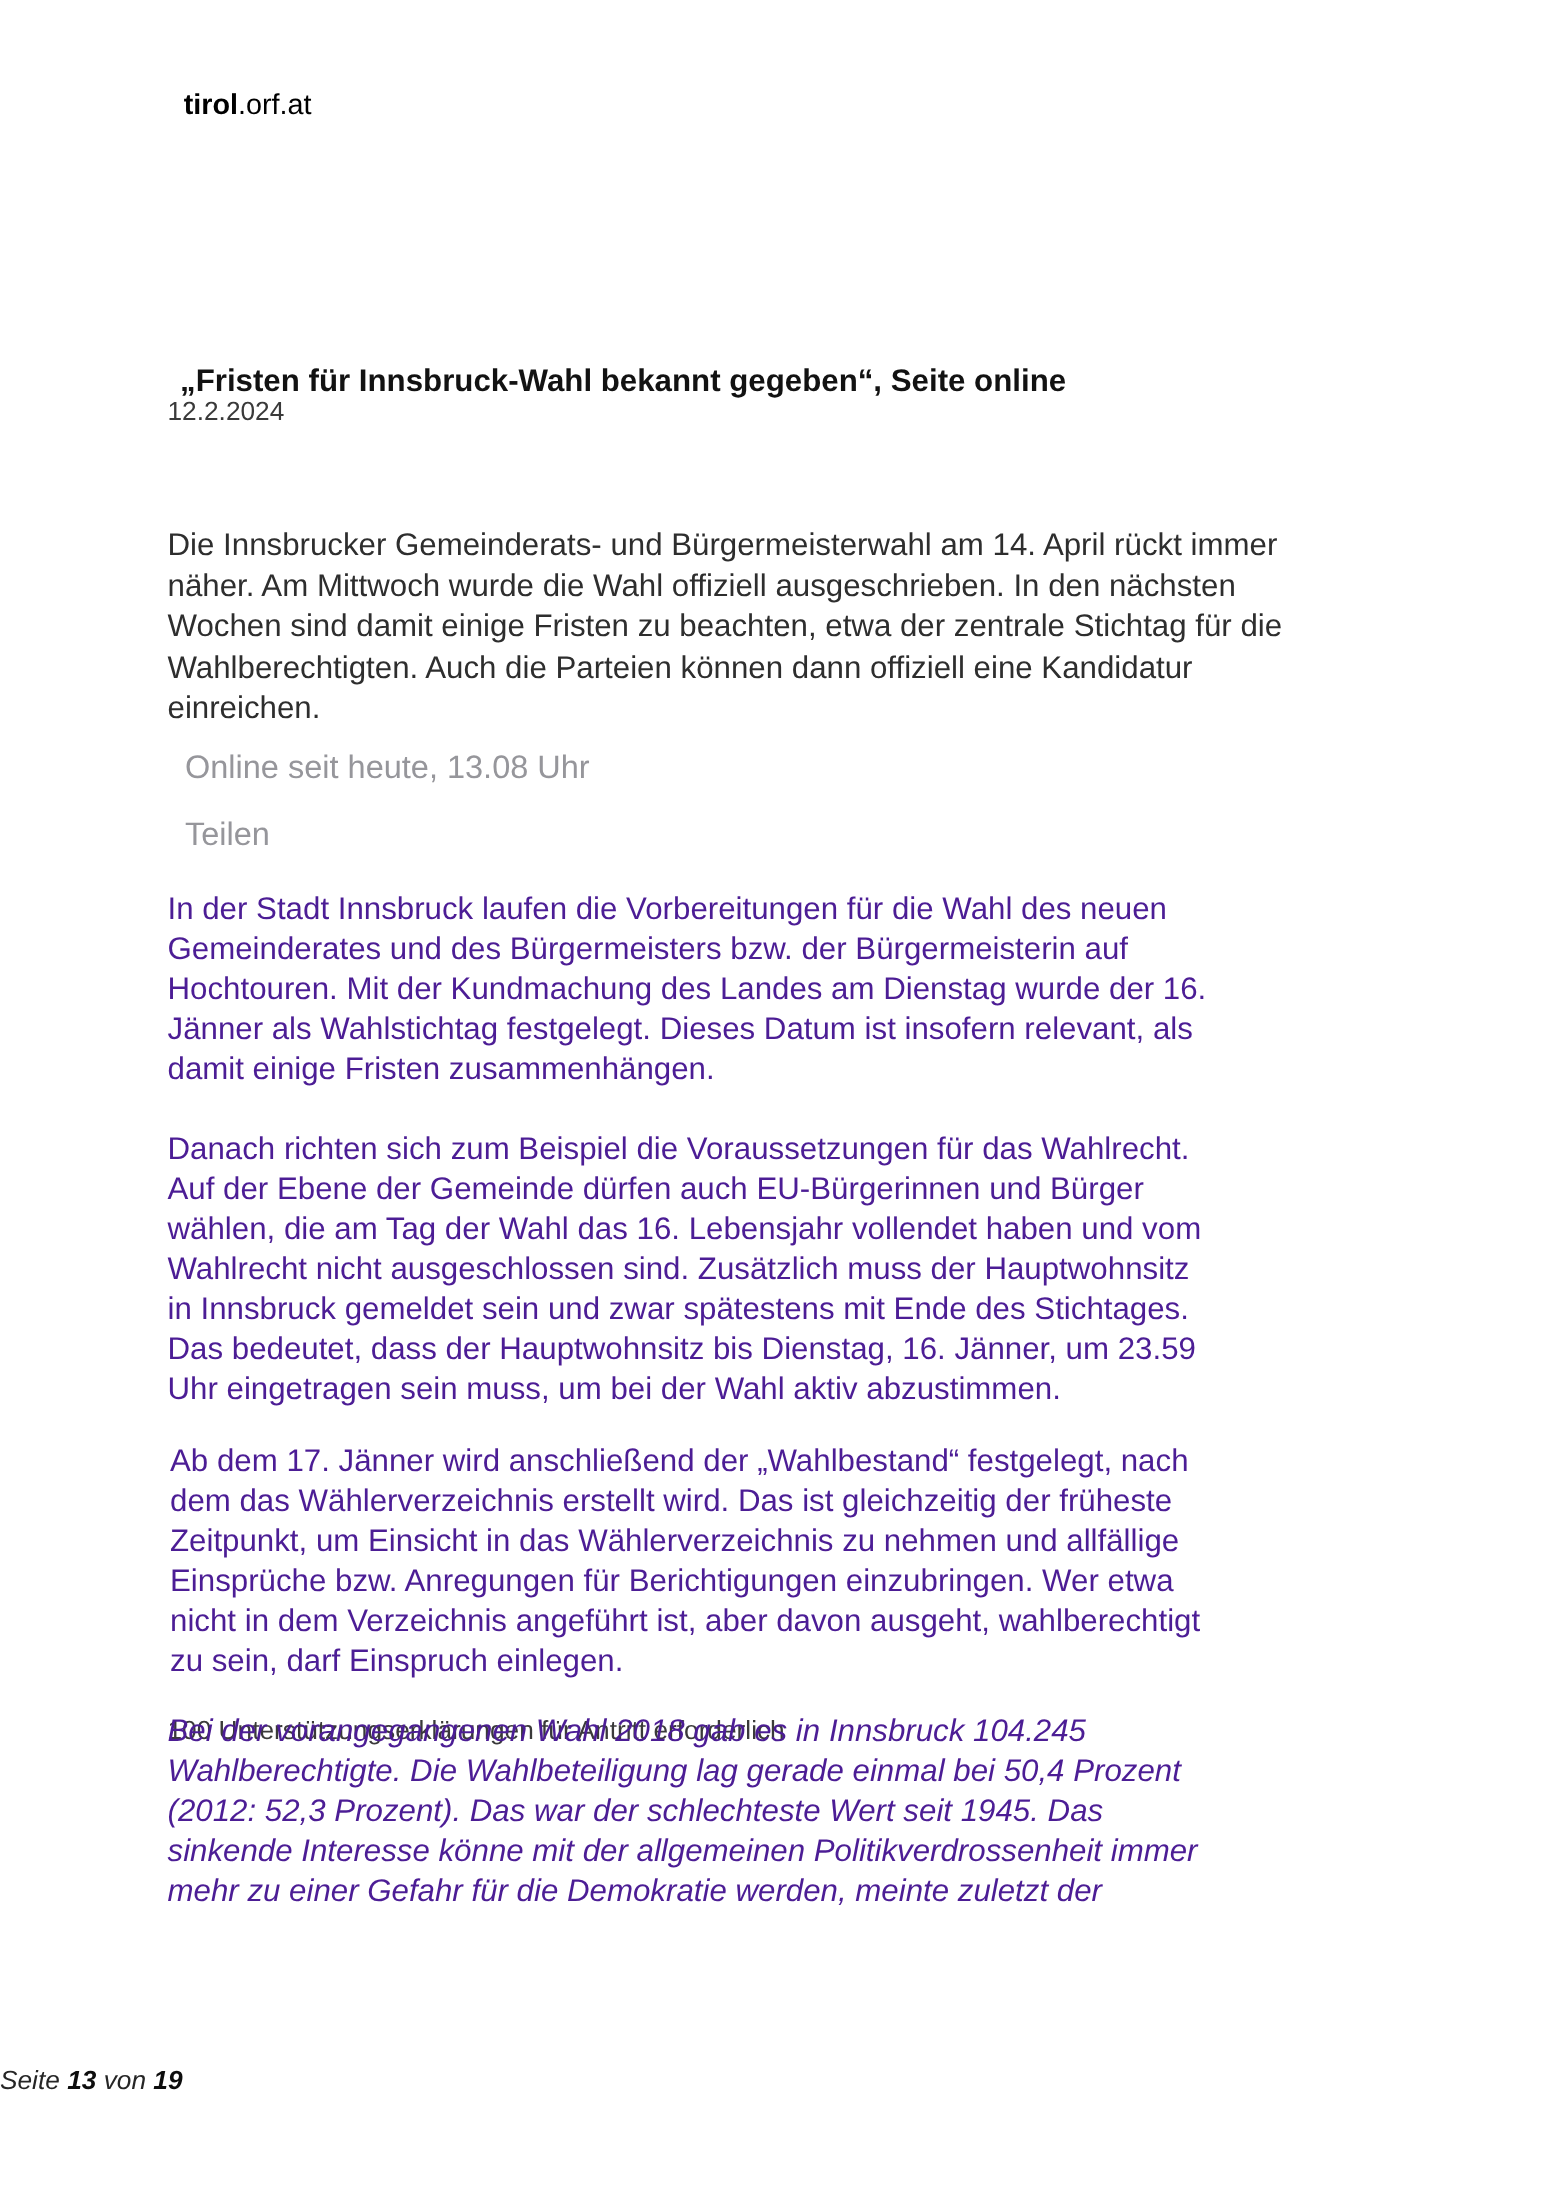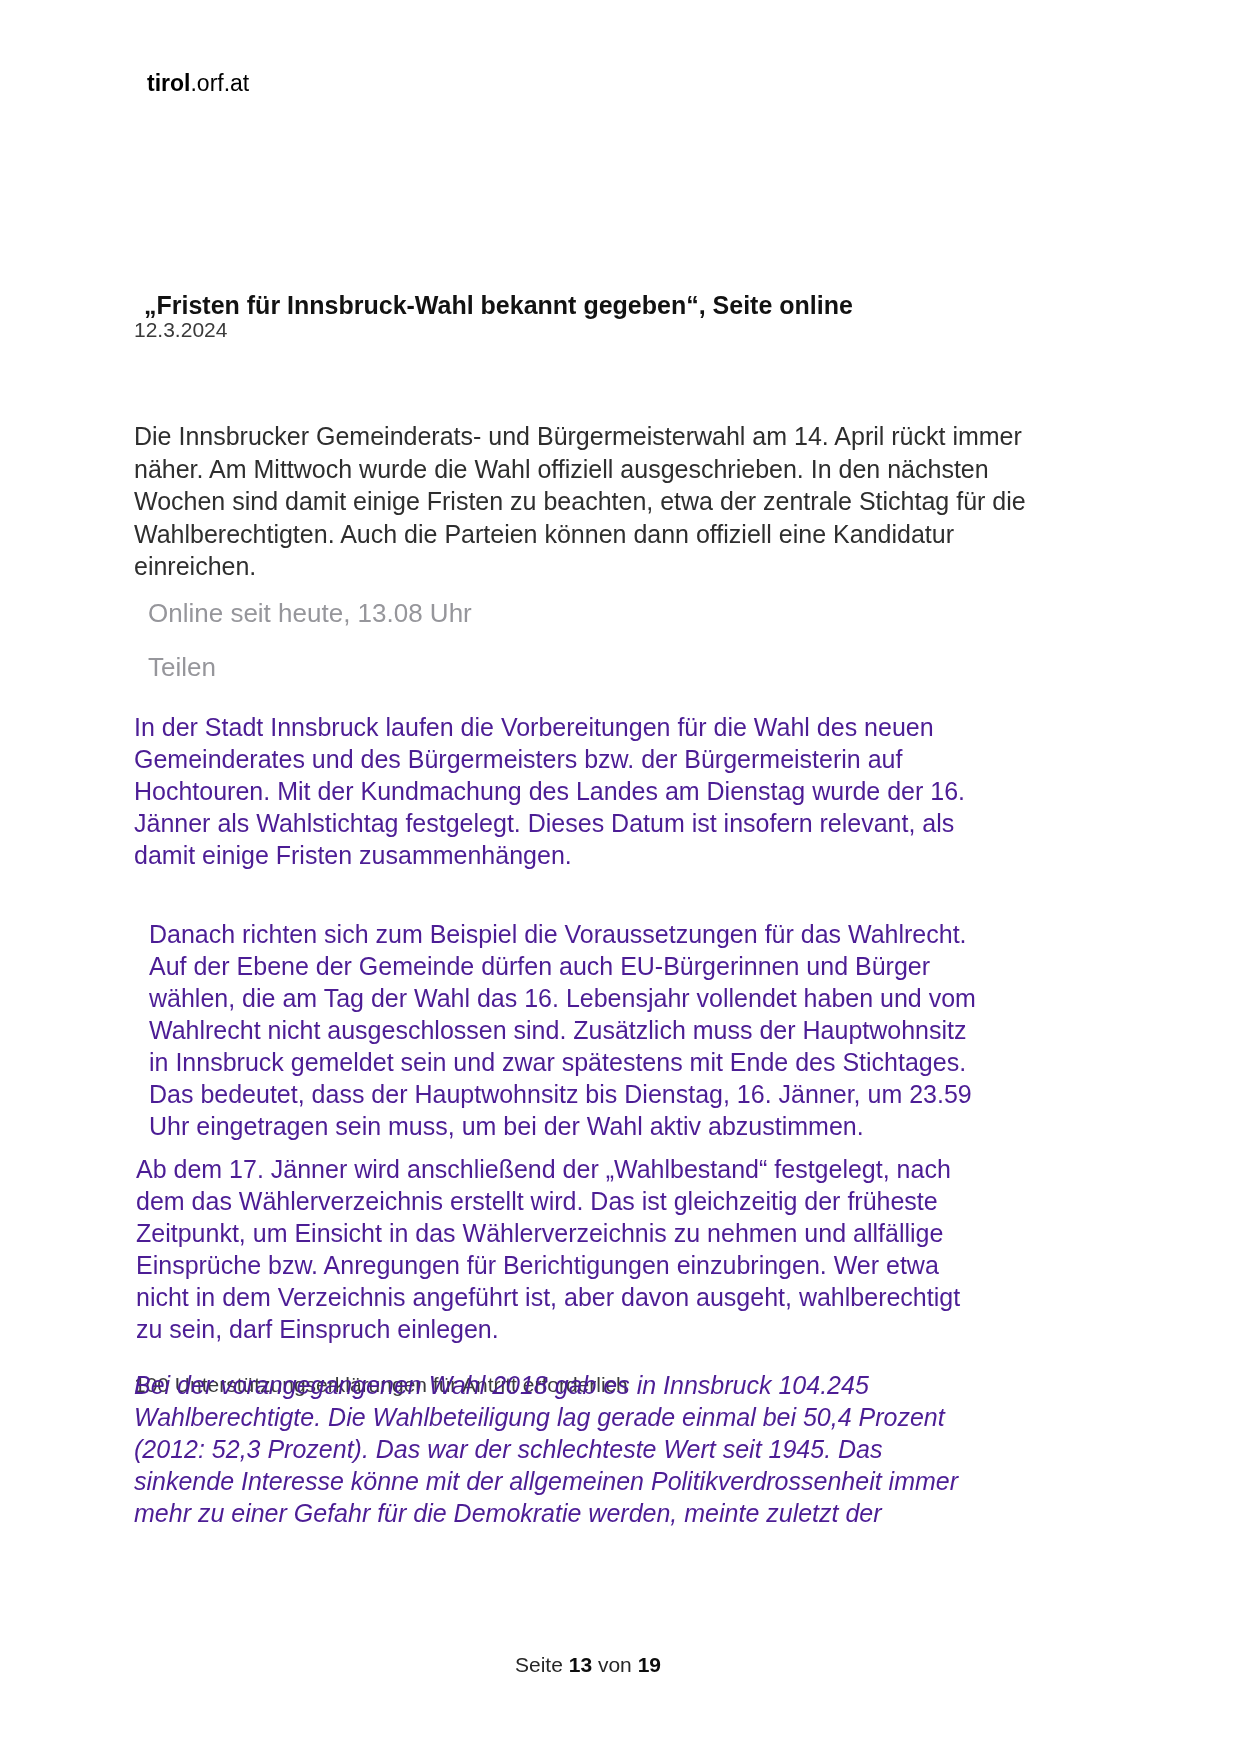--- a/index.html
+++ b/index.html
@@ -90,55 +90,56 @@
   .subheading {
     left: 134px;
     top: 1373px;
     font-size: 21px;
     color: #3a3a3a;
   }
   .footer {
     left: 0;
     top: 1653px;
     width: 1176px;
-    text-align: center;
+    text-align: left;
     font-size: 21px;
     color: #262626;
+    font-style: italic;
   }
   .footer b { color: #0d0d0d; }
 </style>
 </head>
 <body>
 
 <div class="page">
 
   <div class="abs logo"><span class="logo-bold">tirol</span><span>.orf.at</span></div>
 
   <h1 class="abs doc-title" style="margin:11px;">„Fristen für Innsbruck-Wahl bekannt gegeben“, Seite online</h1>
 
-  <div class="abs doc-date">12.3.2024</div>
+  <div class="abs doc-date">12.2.2024</div>
 
 
   <div class="abs lead">Die Innsbrucker Gemeinderats- und Bürgermeisterwahl am 14. April rückt immer
 näher. Am Mittwoch wurde die Wahl offiziell ausgeschrieben. In den nächsten
 Wochen sind damit einige Fristen zu beachten, etwa der zentrale Stichtag für die
 Wahlberechtigten. Auch die Parteien können dann offiziell eine Kandidatur
 einreichen.</div>
 
   <div class="abs meta">Online seit heute, 13.08 Uhr</div>
 
   <button class="abs share">Teilen</button>
 
   <p class="abs body-par par-1" style="margin:0;">In der Stadt Innsbruck laufen die Vorbereitungen für die Wahl des neuen
 Gemeinderates und des Bürgermeisters bzw. der Bürgermeisterin auf
 Hochtouren. Mit der Kundmachung des Landes am Dienstag wurde der 16.
 Jänner als Wahlstichtag festgelegt. Dieses Datum ist insofern relevant, als
 damit einige Fristen zusammenhängen.</p>
 
-  <p class="abs body-par par-2" style="margin:15px;">Danach richten sich zum Beispiel die Voraussetzungen für das Wahlrecht.
+  <p class="abs body-par par-2" style="margin:0;">Danach richten sich zum Beispiel die Voraussetzungen für das Wahlrecht.
 Auf der Ebene der Gemeinde dürfen auch EU-Bürgerinnen und Bürger
 wählen, die am Tag der Wahl das 16. Lebensjahr vollendet haben und vom
 Wahlrecht nicht ausgeschlossen sind. Zusätzlich muss der Hauptwohnsitz
 in Innsbruck gemeldet sein und zwar spätestens mit Ende des Stichtages.
 Das bedeutet, dass der Hauptwohnsitz bis Dienstag, 16. Jänner, um 23.59
 Uhr eingetragen sein muss, um bei der Wahl aktiv abzustimmen.</p>
 
   <p class="abs body-par par-3" style="margin:2px;">Ab dem 17. Jänner wird anschließend der „Wahlbestand“ festgelegt, nach
 dem das Wählerverzeichnis erstellt wird. Das ist gleichzeitig der früheste
 Zeitpunkt, um Einsicht in das Wählerverzeichnis zu nehmen und allfällige

